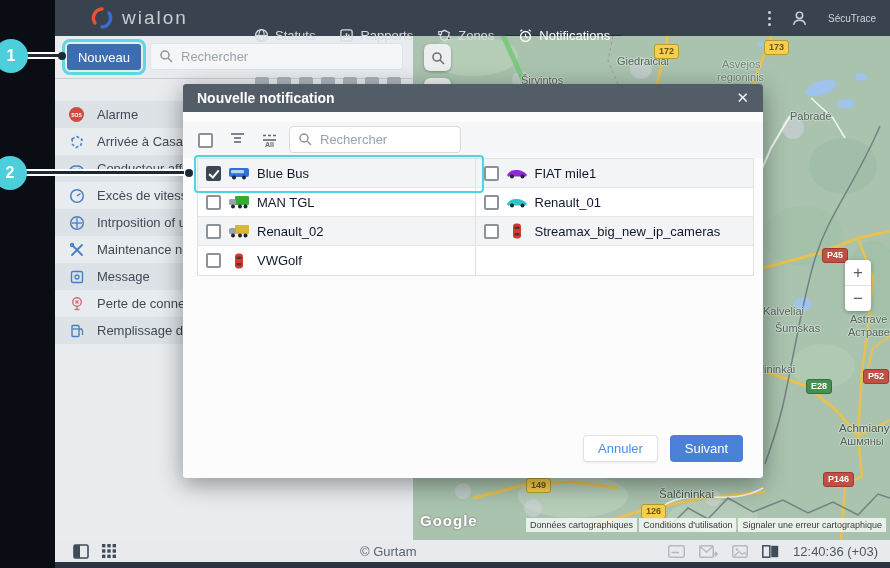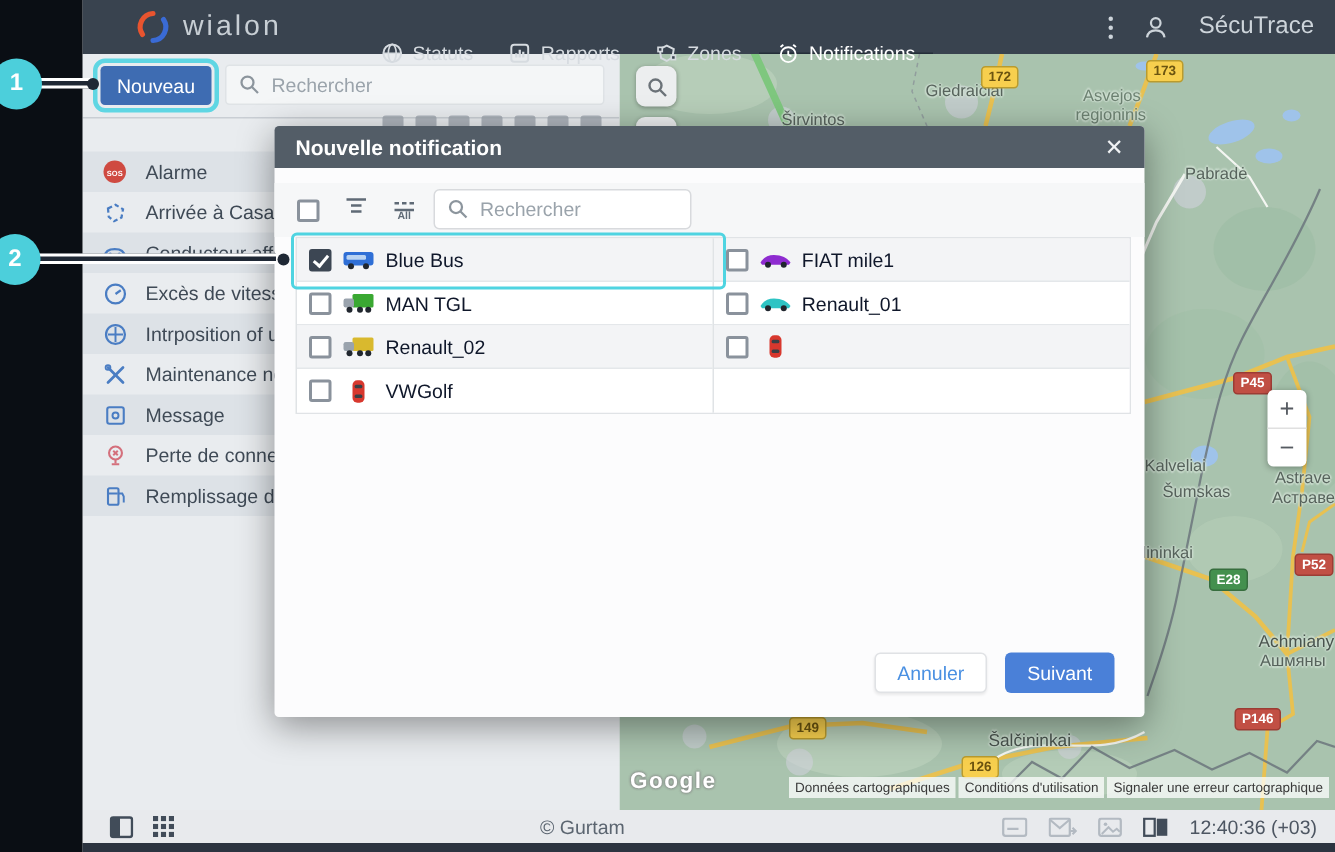--- a/index.html
+++ b/index.html
@@ -13,21 +13,21 @@
   .callout-dot{position:absolute;width:8px;height:8px;border-radius:50%;background:#1f2835;z-index:29;}
   
   .topbar{position:absolute;left:55px;top:0;width:835px;height:36px;background:#39434f;z-index:5;
        display:flex;align-items:center;color:#d6dbe0;}
   .brand{display:flex;align-items:center;gap:8px;margin-left:35px;width:130px;}
   .brand-text{font-size:19px;letter-spacing:2px;color:#c7ced4;}
   .nav{display:flex;align-items:stretch;height:36px;margin-left:22px;}
   .nav-item{display:flex;align-items:center;gap:6px;padding:0 12px;font-size:13px;cursor:pointer;margin-top:35px;}
   .nav-item.active{background:#242e39;color:#fff;}
   .top-right{margin-left:auto;display:flex;align-items:center;gap:20px;padding-right:14px;}
-  .username{font-size:16px;color:#cdd4da;}
+  .username{font-size:10px;color:#cdd4da;}
   .kebab{display:flex;flex-direction:column;gap:3px;}
   .kebab i{width:3px;height:3px;border-radius:50%;background:#cdd4da;}
   
   .sidebar{position:absolute;left:55px;top:36px;width:358px;height:504px;background:#e9ecef;z-index:2;overflow:hidden;}
   .sb-top{position:absolute;left:0;top:0;width:100%;height:42px;border-bottom:1px solid #c9ced4;}
   .btn-new{position:absolute;left:12px;top:8px;width:74px;height:26px;background:#3e6cb2;color:#fff;border:none;
        border-radius:3px;font-size:13px;font-family:inherit;outline:3px solid #5fd6e3;outline-offset:2px;}
   .sb-search{position:absolute;left:95px;top:7px;width:253px;height:27px;}
   .sb-search input{width:100%;height:100%;box-sizing:border-box;border:1px solid #dfe3e6;background:#f4f6f7;
        border-radius:3px;padding:0 8px 0 30px;font-size:13px;font-family:inherit;color:#3c4653;}
@@ -463,20 +463,21 @@
         </div>
         <div class="vrow">
           <span class="cb"></span>
           <span class="vico">
             <svg width="22" height="16" viewBox="0 0 22 16">
                 <rect x="7" y="0.5" width="8" height="15" rx="3.2" fill="#d8382e"></rect>
                 <rect x="8.4" y="3.5" width="5.2" height="2.4" rx="1" fill="#3a3f45"></rect>
                 <rect x="8.4" y="10" width="5.2" height="2.4" rx="1" fill="#3a3f45"></rect>
               </svg>
           </span>
+          <span>Streamax_big_new_ip_cameras</span>
         </div>
         <div class="vrow"></div>
       </div>
     </div>
     <div class="row-highlight"></div>
 
     <div class="md-footer">
       <button class="btn-cancel">Annuler</button>
       <button class="btn-next">Suivant</button>
     </div>

